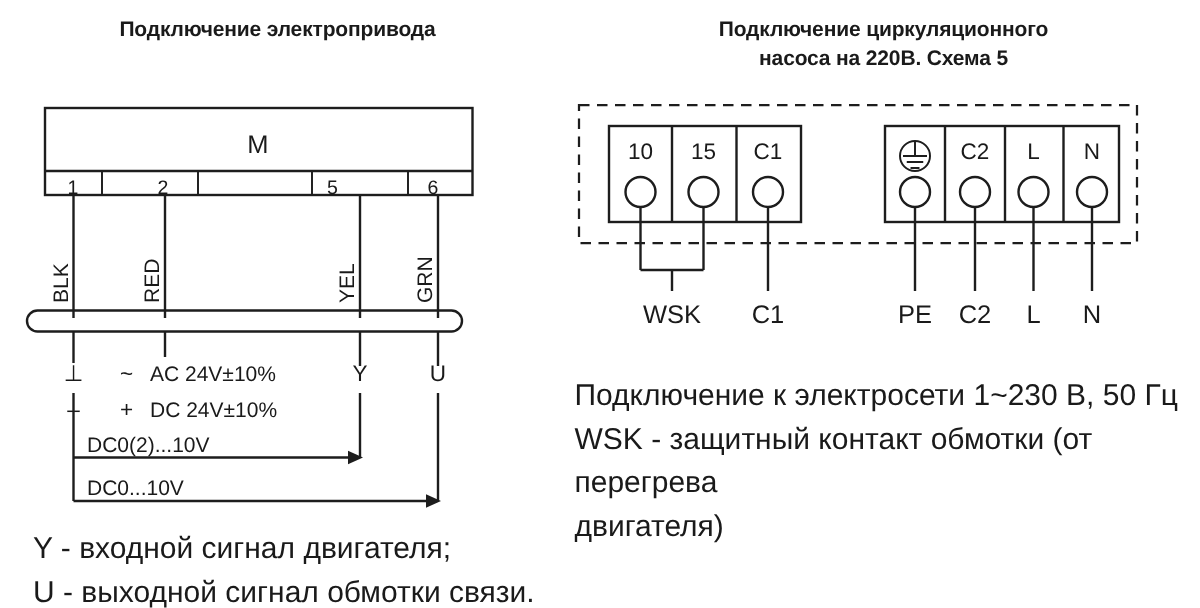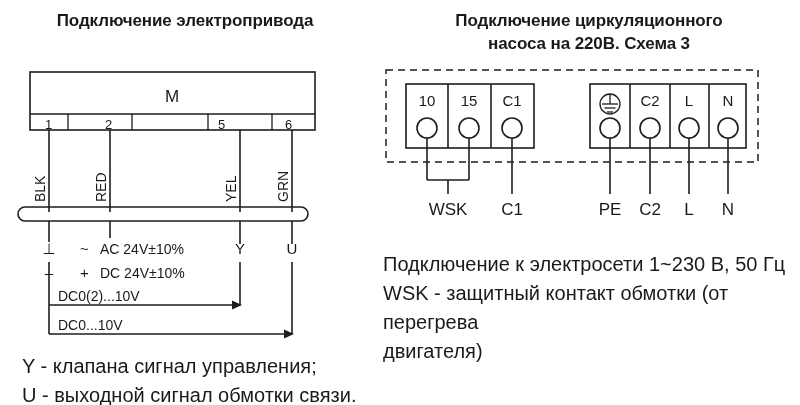--- a/index.html
+++ b/index.html
@@ -17,21 +17,21 @@
   }
   .panel {
     position: absolute;
     top: 0;
   }
   #left-panel { left: 0; width: 370px; height: 405px; }
   #right-panel { left: 378px; width: 422px; height: 405px; }
 
   .title {
     text-align: center;
-    font-size: 17px;
+    font-size: 14px;
     font-weight: bold;
     line-height: 1.35;
     letter-spacing: -0.1px;
   }
   #left-title { position: absolute; left: 10px; top: 10px; width: 350px; }
   #right-title { position: absolute; left: 5px; top: 10px; width: 412px; text-align: center; }
 
   svg { display: block; }
   .stroke { fill: none; stroke: #1d1d1d; stroke-width: 1.6; }
   .stroke-thin { fill: none; stroke: #1d1d1d; stroke-width: 1.3; }
@@ -116,30 +116,30 @@
     <text class="t14" x="58" y="239">DC0(2)...10V</text>
     <line class="stroke" x1="240" y1="200" x2="240" y2="243"></line>
 
     <line class="stroke" x1="49" y1="272" x2="288" y2="272"></line>
     <polygon class="fillblk" points="294,272 284,267.5 284,276.5"></polygon>
     <text class="t14" x="58" y="268">DC0...10V</text>
     <line class="stroke" x1="292" y1="200" x2="292" y2="272"></line>
   </svg>
 
   <div class="caption" id="left-caption">
-    <div>Y - клапана сигнал управления;</div>
+    <div>Y - входной сигнал двигателя;</div>
     <div>U - выходной сигнал обмотки связи.</div>
   </div>
 </div>
 
 <div class="panel" id="right-panel">
 
   <div class="title" id="right-title">
     <div>Подключение циркуляционного</div>
-    <div>насоса на 220В. Схема 3</div>
+    <div>насоса на 220В. Схема 5</div>
   </div>
 
   <svg width="422" height="180" style="position:absolute; left:0; top:62px;">
 
     <rect class="dash" x="8" y="8" width="372" height="92"></rect>
 
     <rect class="stroke" x="28" y="22" width="128" height="64"></rect>
     <line class="stroke" x1="70" y1="22" x2="70" y2="86"></line>
     <line class="stroke" x1="113" y1="22" x2="113" y2="86"></line>
 

